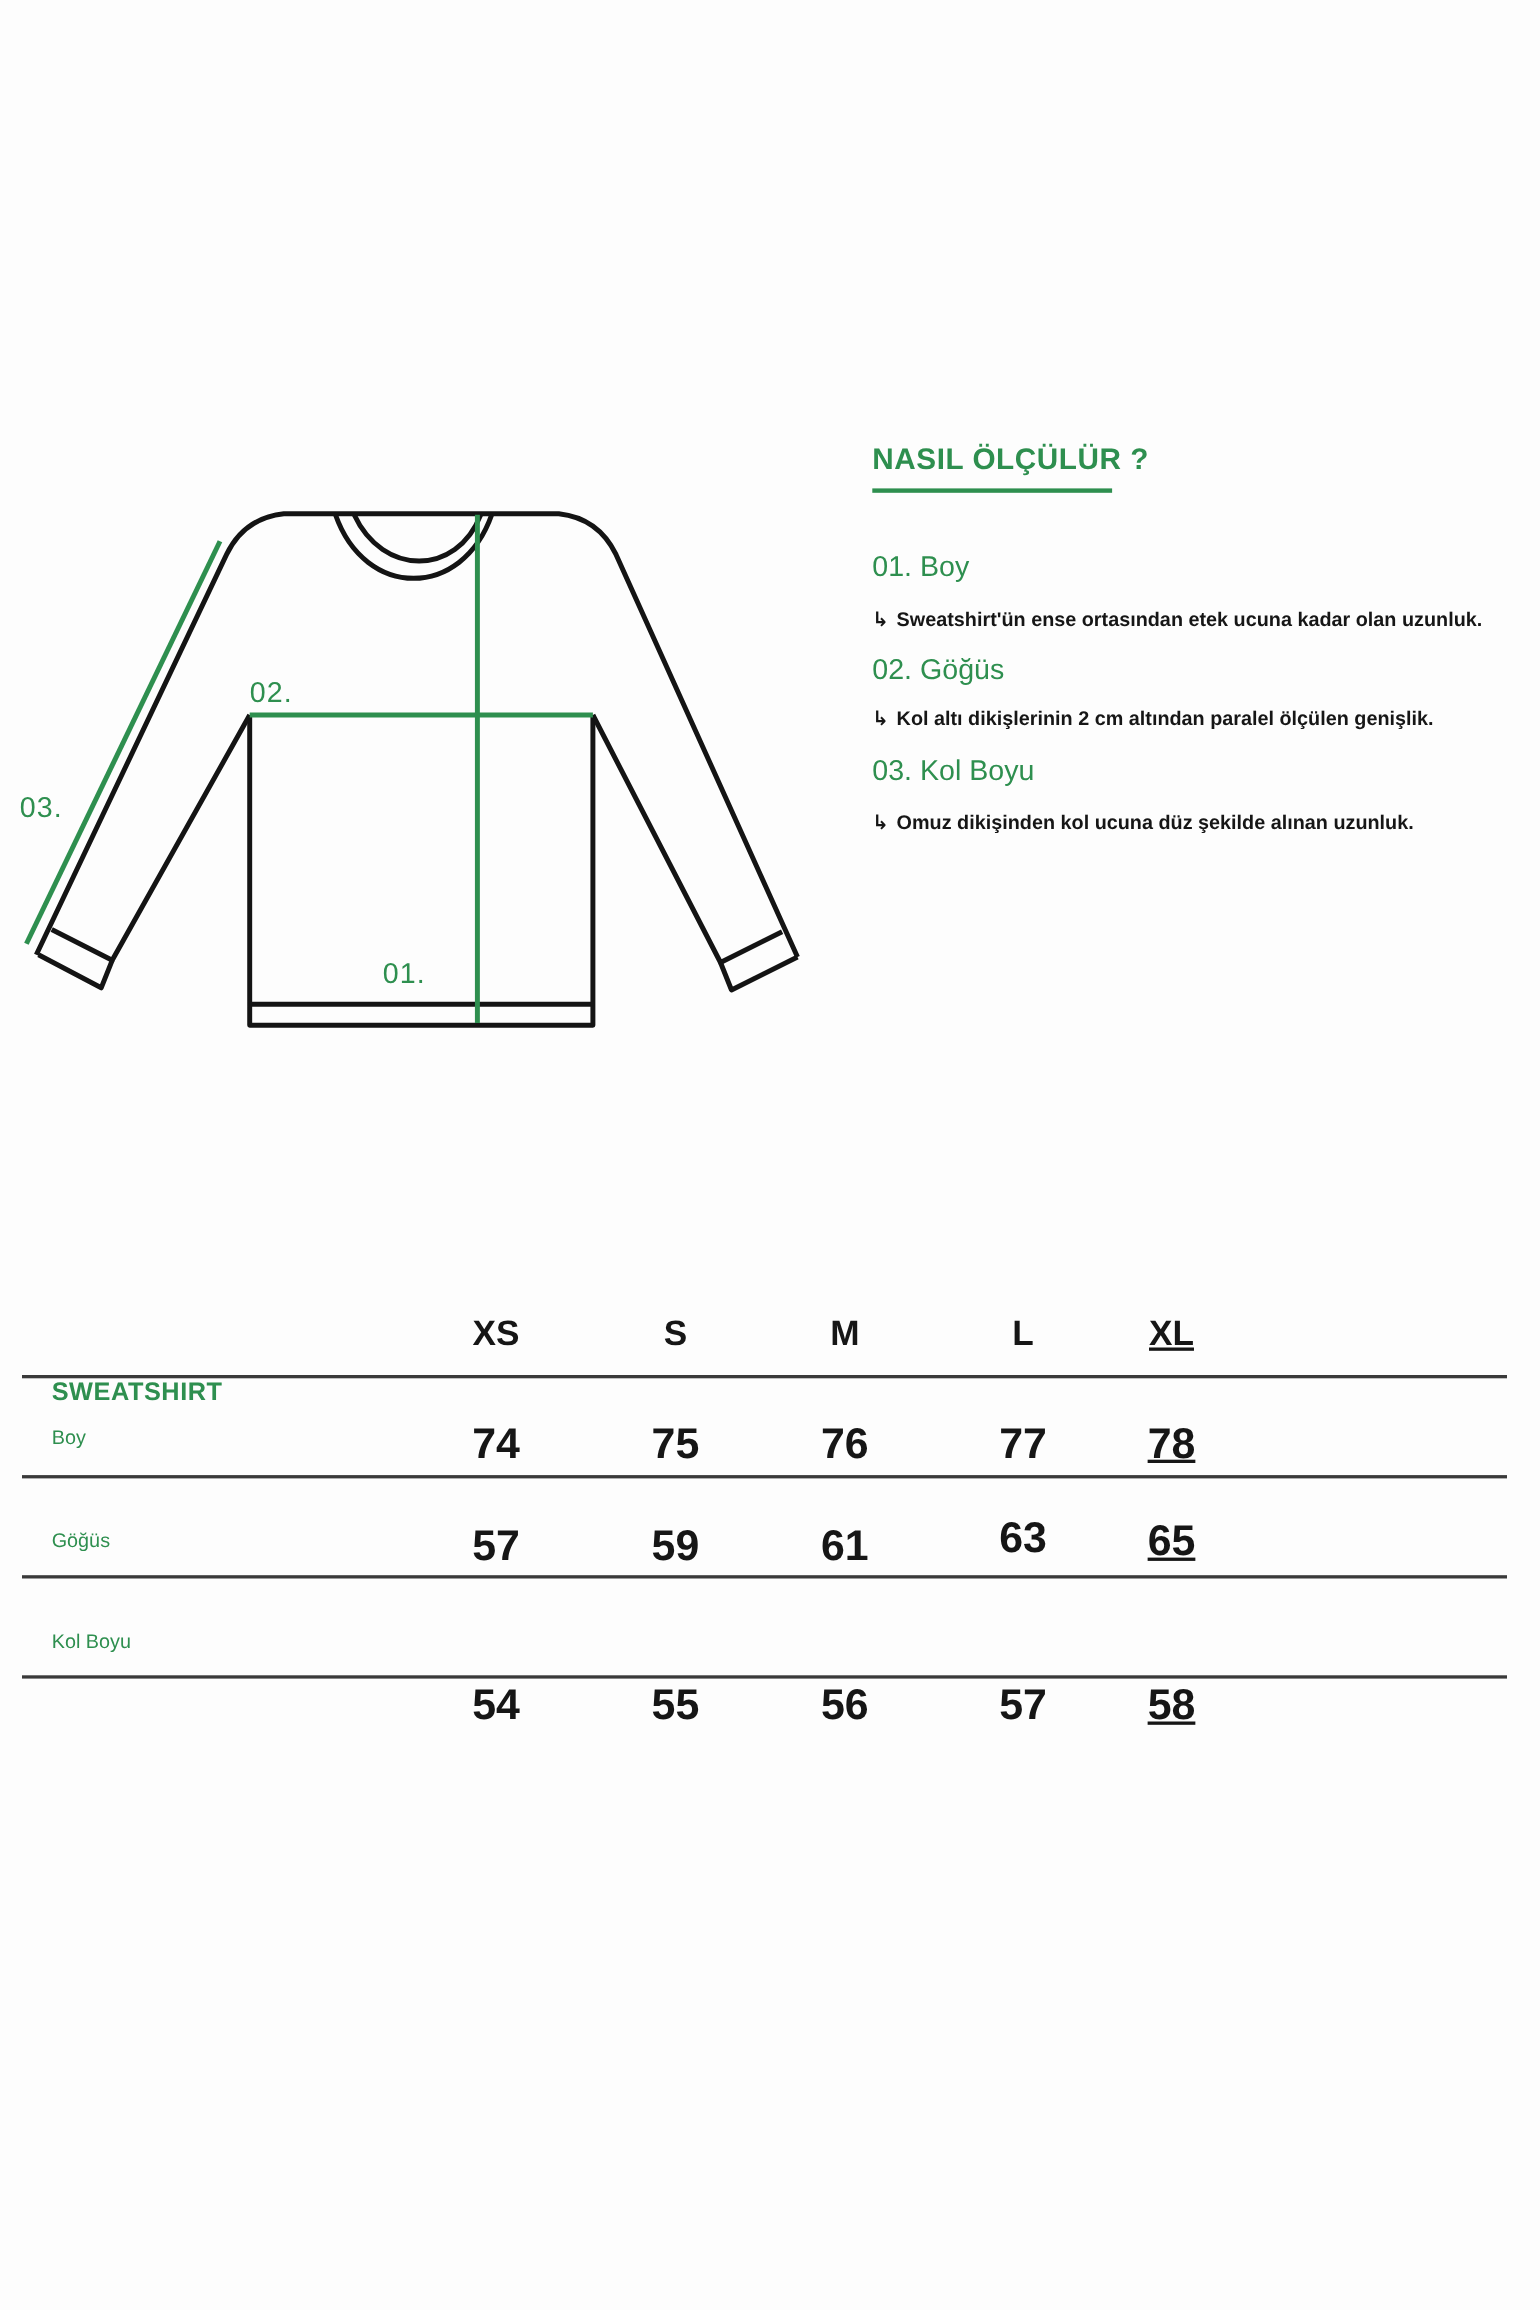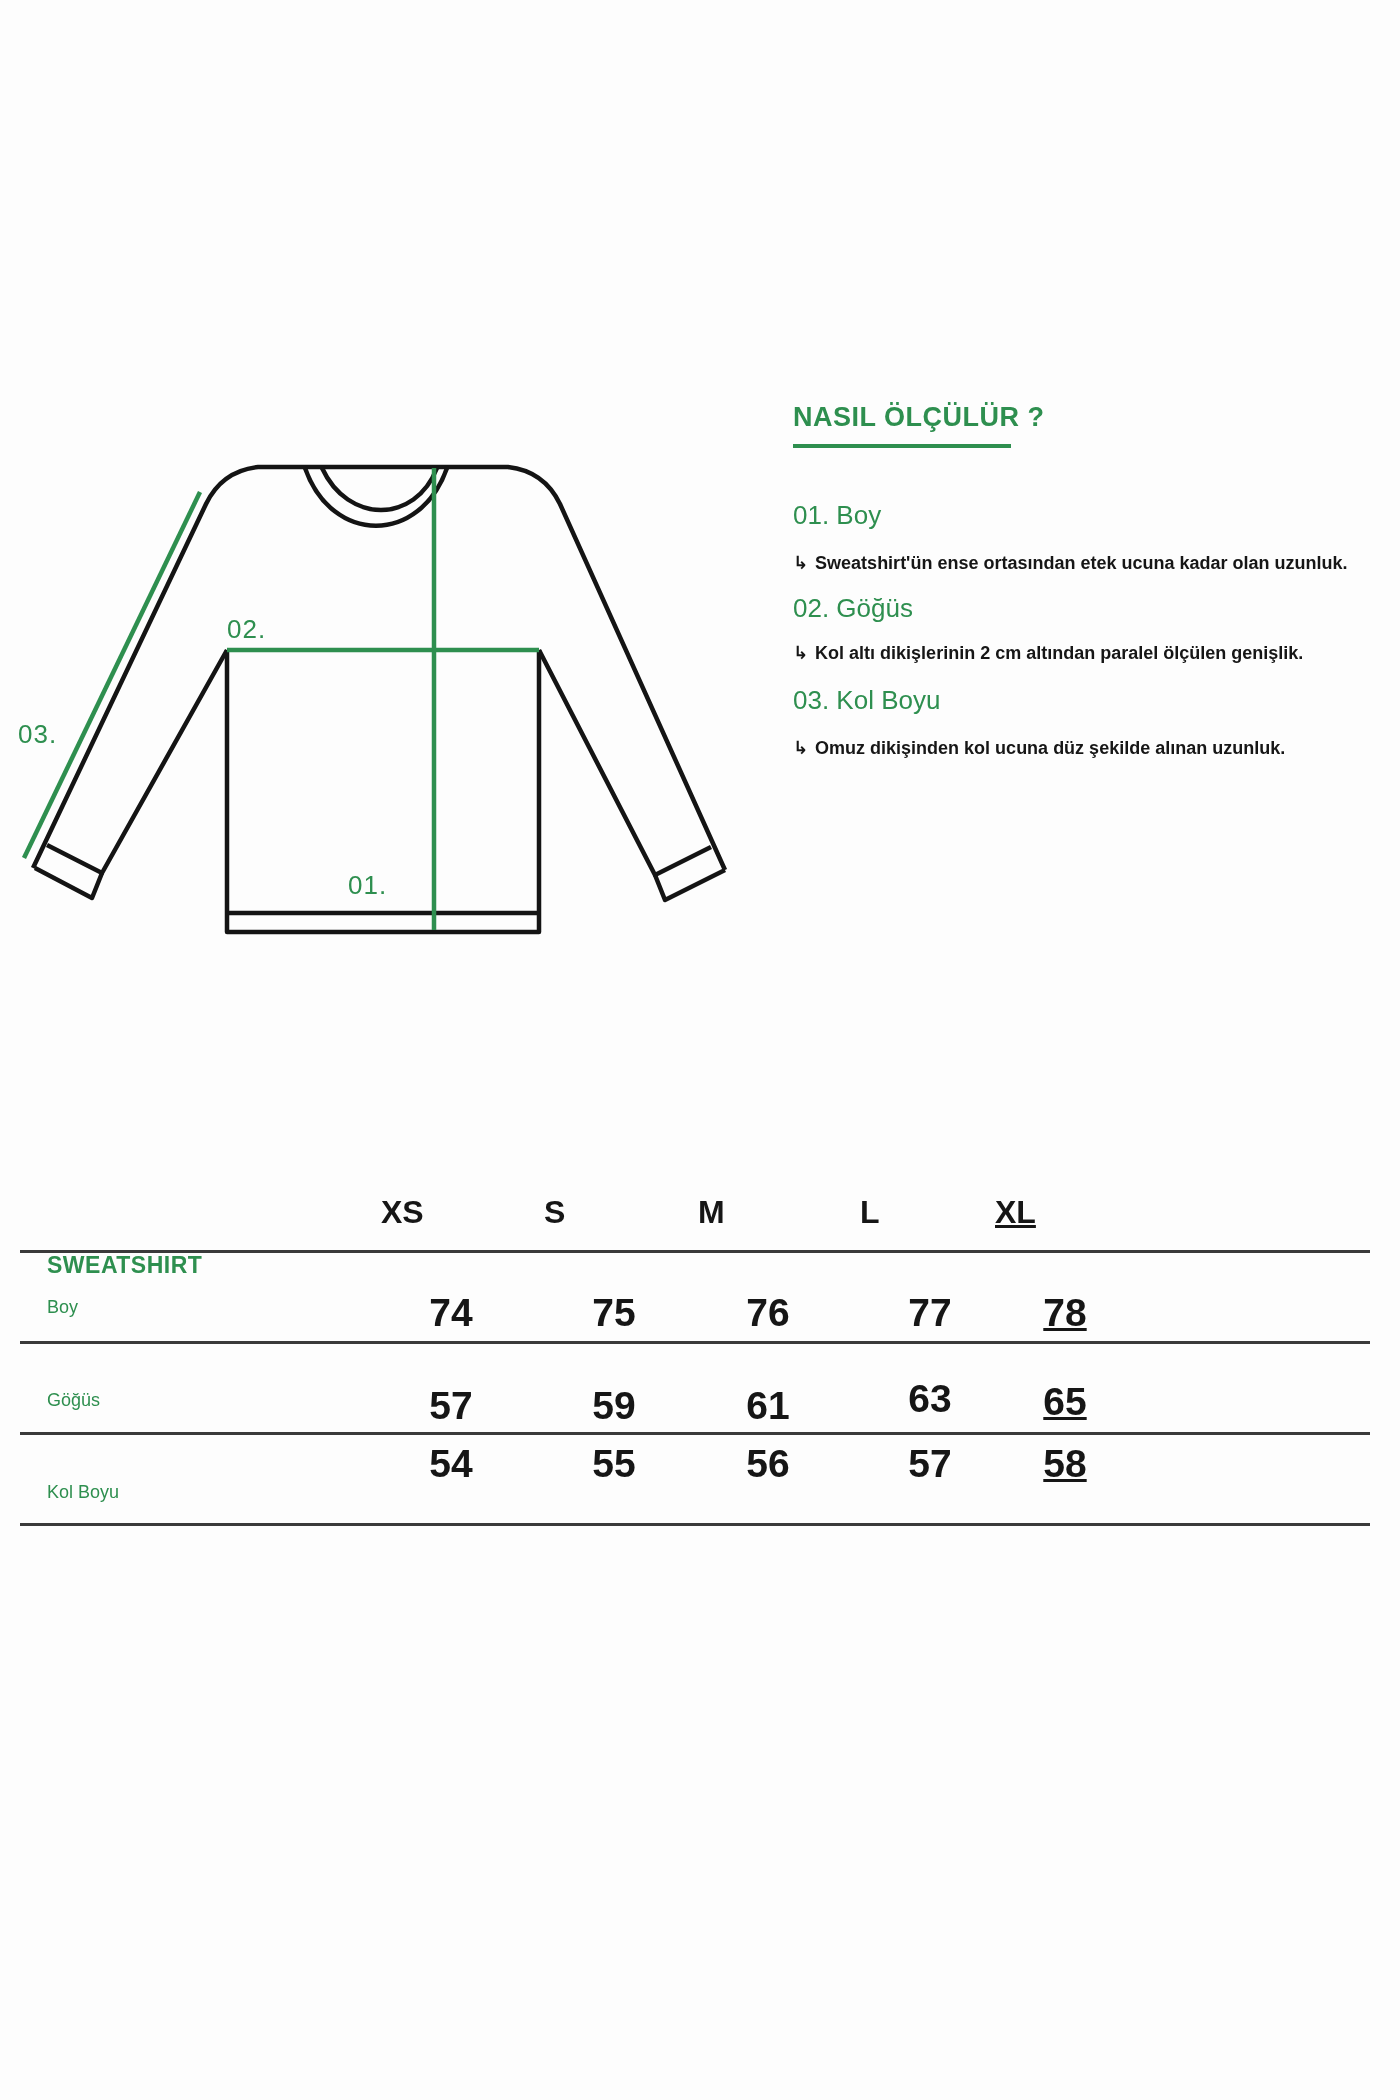--- a/index.html
+++ b/index.html
@@ -101,21 +101,21 @@
     color: var(--accent);
     letter-spacing: 0.5px;
     line-height: 1;
     margin-top: 48px;
   }
   .col-head {
     position: absolute;
     top: 1196px;
     font-size: 32px; font-weight: bold;
     color: var(--ink);
-    width: 140px; text-align: left;
+    width: 140px; text-align: center;
     line-height: 1;
   }
   .row-label {
     position: absolute;
     left: 47px;
     font-size: 18px;
     color: var(--accent);
     line-height: 1;
   }
   .rl-1 { top: 1298px; }
@@ -123,21 +123,21 @@
   .rl-3 { top: 1483px; }
   .cell {
     position: absolute;
     font-size: 39px; font-weight: bold;
     color: var(--ink);
     width: 140px; text-align: center;
     line-height: 1;
   }
   .r1 { top: 1293px; }
   .r2 { top: 1386px; }
-  .r3 { top: 1444px; text-align: center; }
+  .r3 { top: 1531px; text-align: center; }
   .c0 { left: 381px; }
   .c1 { left: 544px; }
   .c2 { left: 698px; }
   .c3 { left: 860px; }
   .c4 { left: 995px; text-decoration: underline; }
   .raise-6 { transform: translateY(-7px); }
   .raise-3 { transform: translateY(-4px); }
 </style>
 </head>
 <body>

